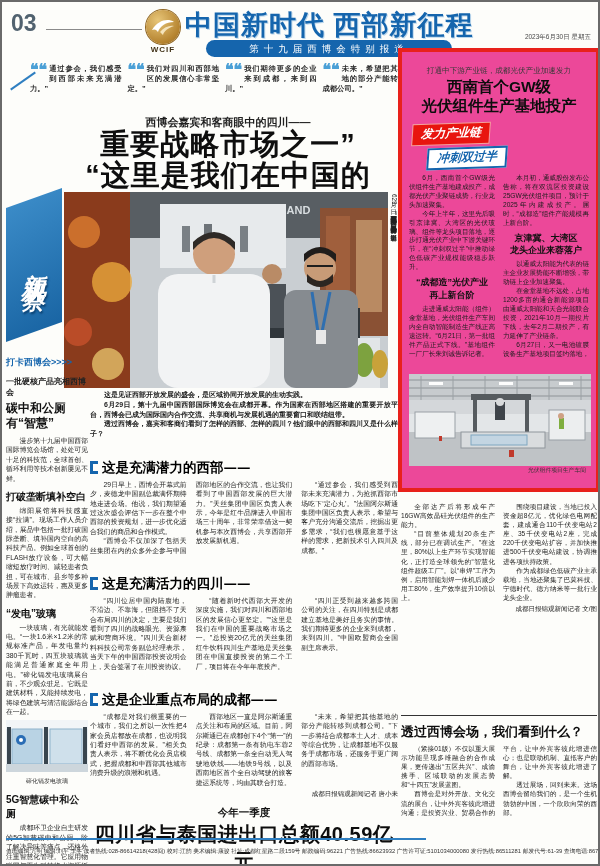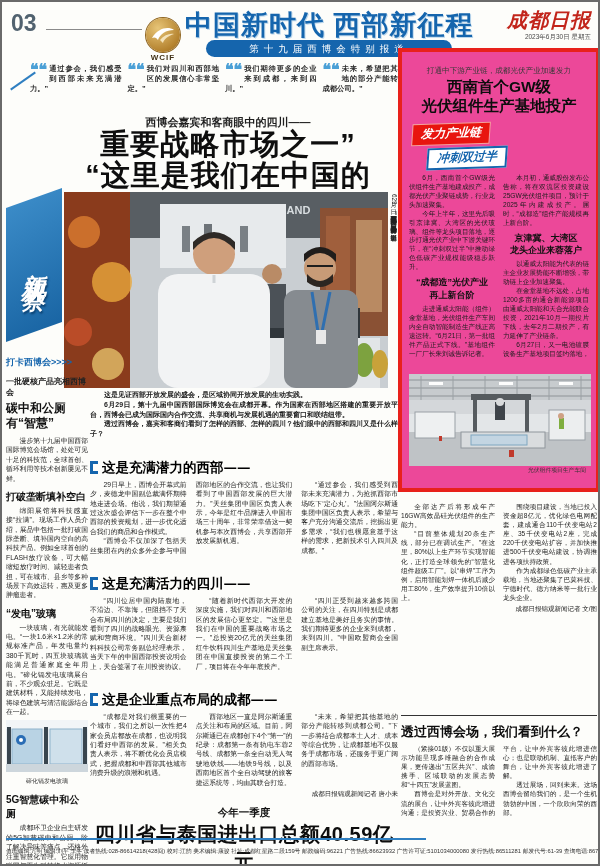--- a/index.html
+++ b/index.html
@@ -2,21 +2,21 @@
 <html><head>
 <meta charset="utf-8">
 <style>
   html,body{margin:0;padding:0;background:#d9d9d9;}
   .page{position:relative;width:600px;height:866px;margin:0 auto;background:#fdfdfa;
         font-family:"Liberation Sans",sans-serif;color:#1c1c1c;overflow:hidden;
         border:2px solid #6a6a6a;box-sizing:border-box;text-decoration:underline;}
   
   .pagenum{position:absolute;left:9px;top:8px;font-size:23px;font-weight:bold;color:#51626f;}
   .pagenum-line{position:absolute;left:44px;top:27px;width:96px;border-top:1px solid #8a8a8a;}
-  .logo{position:absolute;left:141px;top:16px;width:40px;text-align:center;}
+  .logo{position:absolute;left:141px;top:8px;width:40px;text-align:center;}
   .logo .circ{width:34px;height:34px;margin:0 auto;border-radius:50%;
        background:radial-gradient(circle at 35% 30%,#e7c578,#b5832f 70%,#8f6520);
        position:relative;box-shadow:0 0 0 1px #8f6520;}
   .logo .circ svg{position:absolute;left:4px;top:6px;}
   .logo .wcif{font-size:8px;font-weight:bold;color:#413218;letter-spacing:1px;margin-top:1px;}
   .btitle{position:absolute;left:183px;top:5px;width:286px;text-align:center;
        font-size:27px;font-weight:900;color:#1565ad;letter-spacing:1px;
        text-shadow:1px 1px 0 #bcd7ec;white-space:nowrap;}
   .bpill{position:absolute;left:204px;top:38px;width:246px;height:17px;border-radius:9px;
        background:#1565ad;color:#fff;font-size:9.5px;letter-spacing:5px;line-height:17px;
@@ -118,21 +118,20 @@
         <path d="M2,14 C8,4 18,2 24,6 C16,6 10,10 8,16 C6,13 4,13 2,14 Z" fill="#fff"></path>
         <path d="M10,16 C14,11 20,9 24,10 C18,12 14,15 13,19 Z" fill="#f4e3bb"></path>
       </svg>
     </div>
     <div class="wcif">WCIF</div>
   </div>
 
   <div class="btitle">中国新时代 西部新征程</div>
   <div class="bpill">第十九届西博会特别报道</div>
 
-  <div class="masthead">成都日报</div>
   <div class="pdate">2023年6月30日 星期五</div>
 
   <div class="decor-line"></div>
   <div class="quotes">
     <div class="quote">
       <span class="qmark">❝❝</span>
       <span>通过参会，我们感受到西部未来充满潜力。”</span>
     </div>
     <div class="quote">
       <span class="qmark">❝❝</span>

